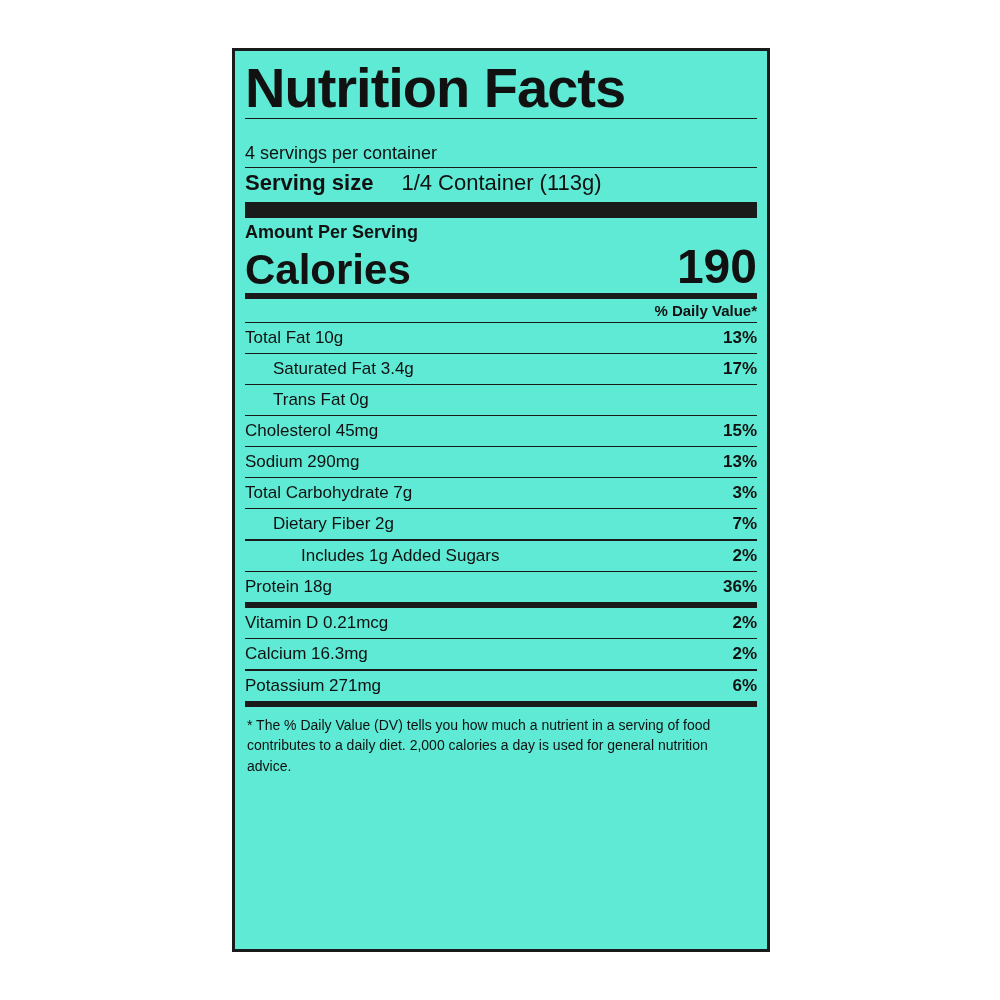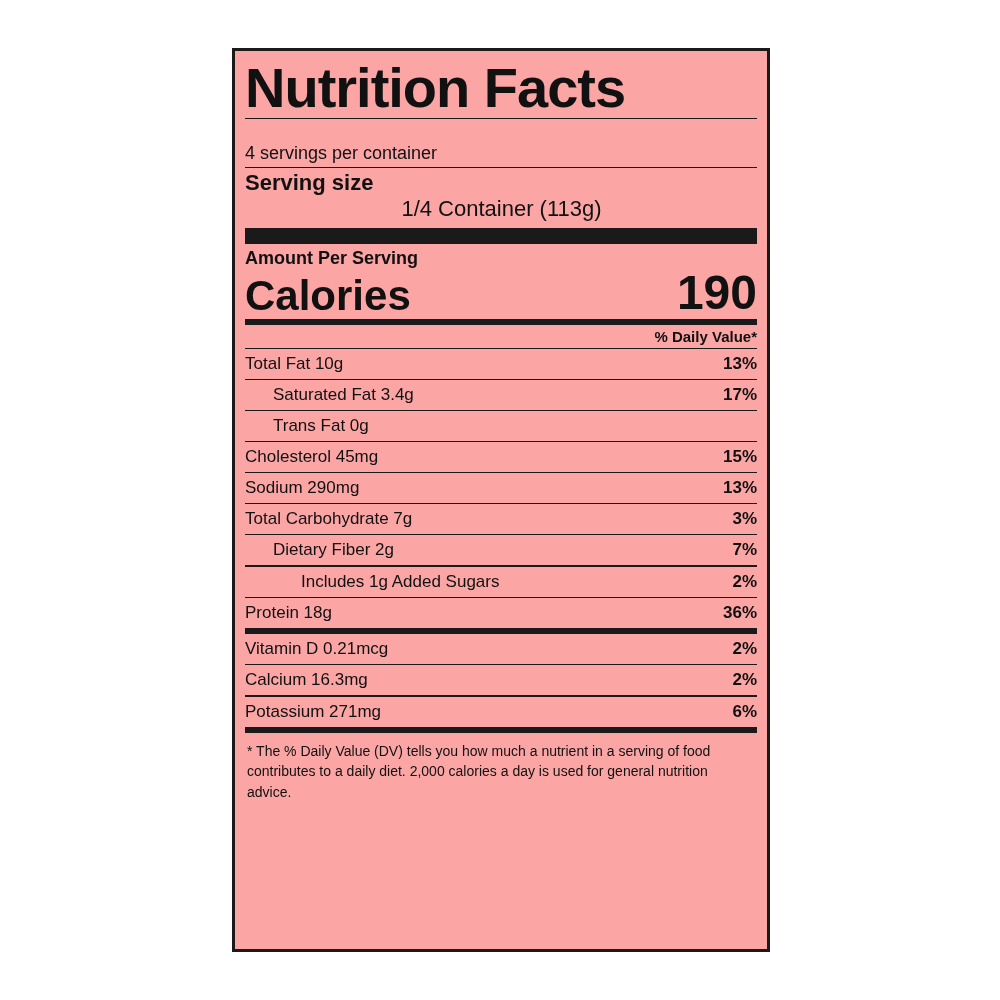--- a/index.html
+++ b/index.html
@@ -11,21 +11,21 @@
     font-family: "Liberation Sans", sans-serif;
   }
 
   #label-wrap {
     position: absolute;
     left: 232px;
     top: 48px;
     width: 538px;
     height: 904px;
     border: 3px solid #1a1a1a;
-    background: #fca5a5;
+    background: #5eead4;
     box-sizing: border-box;
     padding: 0 10px;
     color: #111111;
   }
 
   .title {
     font-size: 56px;
     font-weight: bold;
     letter-spacing: -1px;
     line-height: 1.02;
@@ -45,21 +45,20 @@
 
   .serving-size {
     font-size: 22px;
     font-weight: bold;
     padding: 2px 0 6px 0;
     display: flex;
   }
   .serving-size .ss-val {
     font-weight: normal;
     margin-left: 28px;
-    margin-top: 26px;
   }
 
   .amount {
     font-size: 18px;
     font-weight: bold;
     padding: 4px 0 0 0;
   }
 
   .calories-row {
     display: flex;

